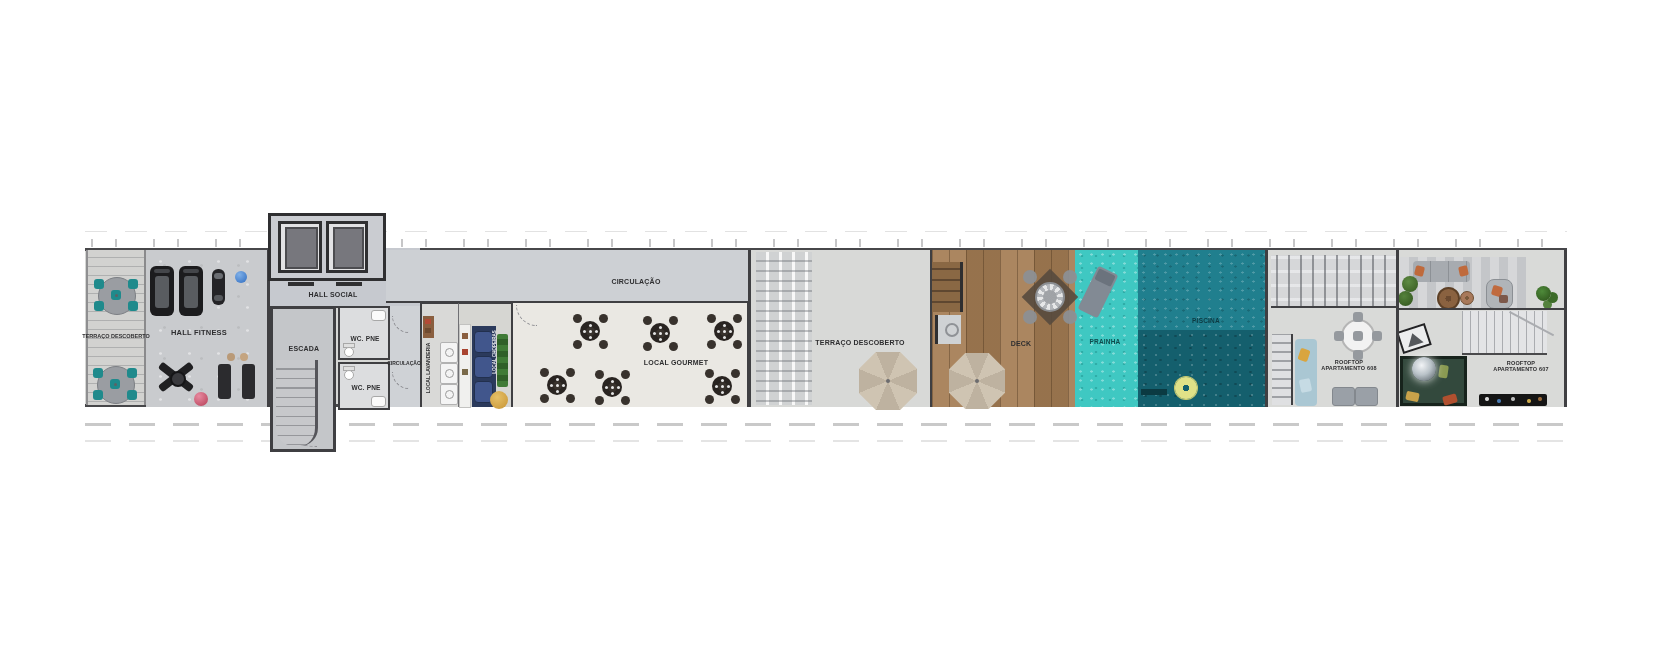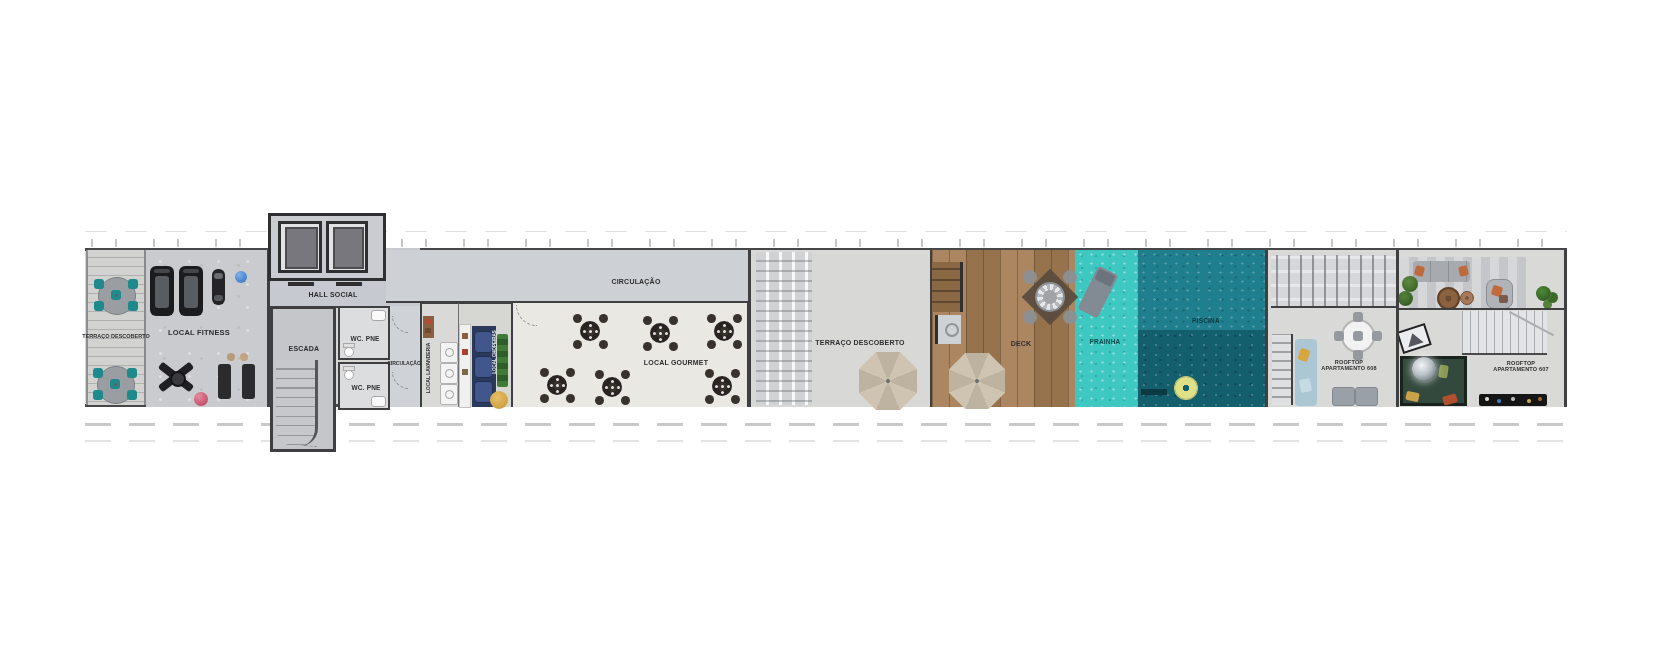--- a/index.html
+++ b/index.html
@@ -102,21 +102,21 @@
   <div class="a" style="left:154px;top:355px;width:44px;height:44px;z-index:10;">
     <div class="a" style="left:2px;top:18px;width:40px;height:8px;background:#202022;border-radius:3px;transform:rotate(38deg);"></div>
     <div class="a" style="left:2px;top:18px;width:40px;height:8px;background:#202022;border-radius:3px;transform:rotate(-38deg);"></div>
     <div class="a" style="left:16px;top:16px;width:12px;height:12px;border-radius:50%;background:#3a3a3e;border:2px solid #151517;"></div>
   </div>
   <div class="a" style="left:218px;top:364px;width:13px;height:35px;background:#2b2b2e;border-radius:3px;z-index:10;"></div>
   <div class="a" style="left:242px;top:364px;width:13px;height:35px;background:#2b2b2e;border-radius:3px;z-index:10;"></div>
   <div class="a" style="left:227px;top:353px;width:8px;height:8px;border-radius:50%;background:#b99a78;z-index:10;"></div>
   <div class="a" style="left:240px;top:353px;width:8px;height:8px;border-radius:50%;background:#c4a480;z-index:10;"></div>
   <div class="a" style="left:194px;top:392px;width:14px;height:14px;border-radius:50%;background:radial-gradient(circle at 35% 30%,#e88aa0,#b43d55);z-index:10;"></div>
-  <div class="lbl" style="left:199px;top:333px;font-size:7.5px;">LOCAL FITNESS</div>
+  <div class="lbl" style="left:199px;top:333px;font-size:7.5px;">HALL FITNESS</div>
 
   <div class="room" style="left:270px;top:248px;width:150px;height:60px;background:#c6c9cf;border-bottom:2px solid #3f3f42;"></div>
   <div class="a" style="left:268px;top:213px;width:118px;height:68px;background:#caccd1;border:3px solid #2f2f31;box-sizing:border-box;z-index:6;"></div>
   <div class="a" style="left:278px;top:221px;width:44px;height:52px;background:#e2e2e4;border:3px solid #2f2f31;box-sizing:border-box;z-index:7;">
     <div class="a" style="left:4px;top:3px;width:29px;height:38px;background:#77777d;border:2px solid #4c4c50;"></div>
   </div>
   <div class="a" style="left:326px;top:221px;width:42px;height:52px;background:#e2e2e4;border:3px solid #2f2f31;box-sizing:border-box;z-index:7;">
     <div class="a" style="left:4px;top:3px;width:27px;height:38px;background:#77777d;border:2px solid #4c4c50;"></div>
   </div>
   <div class="a" style="left:288px;top:282px;width:26px;height:4px;background:#2f2f31;z-index:8;"></div>

